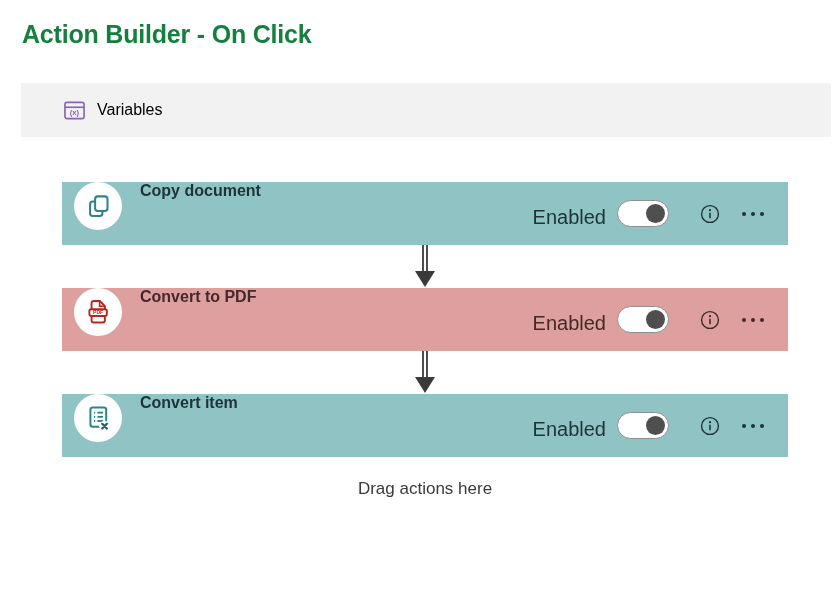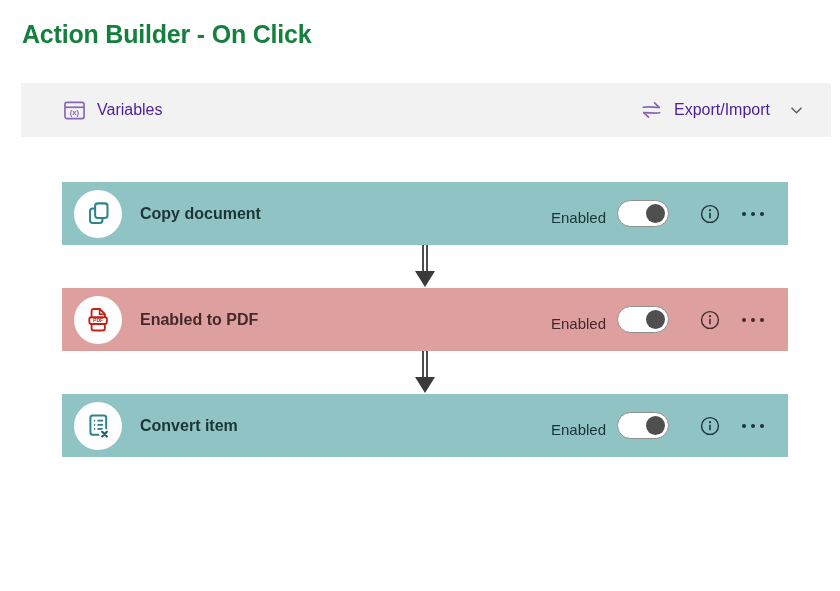--- a/index.html
+++ b/index.html
@@ -8,33 +8,33 @@
 
   .page-title { margin:20px 0 0 22px; font-size:25px; font-weight:600;
                 color:#15803d; letter-spacing:-0.2px; }
 
   
   .toolbar { margin:34px 0 0 21px; width:810px; height:54px; background:#f2f2f2;
              display:flex; align-items:center; justify-content:space-between;
              padding:0 28px 0 42px; }
   .tb-btn { display:flex; align-items:center; gap:11px; cursor:pointer;
             background:none; border:none; font-family:inherit; }
-  .tb-label { font-size:16px; color:#4c1d95; }
+  .tb-label { font-size:16px; color:#000000; }
   .chevron { margin-left:9px; display:flex; align-items:center; }
 
   
   .flow { margin:45px 0 0 62px; width:726px; display:flex; flex-direction:column; }
-  .card { height:63px; display:flex; align-items:center;
+  .card { height:63px; display:flex; 
           padding:0 24px 0 12px; cursor:grab; }
   .card { background:var(--card-bg); color:var(--card-fg); }
   .avatar { width:48px; height:48px; border-radius:50%; background:#ffffff;
             flex:0 0 48px; display:flex; align-items:center; justify-content:center; }
   .card-title { margin-left:18px; font-size:16px; font-weight:700; color:var(--card-fg); }
   .card-right { margin-left:auto; display:flex; align-items:center; }
-  .enabled-label { font-size:15px; color:var(--card-fg); margin-right:11px;margin-top:8px; }
+  .enabled-label { font-size:20px; color:var(--card-fg); margin-right:11px;margin-top:8px; }
   .toggle { width:52px; height:27px; border-radius:14px; background:#ffffff;
             border:1px solid #8f8f8f; position:relative; cursor:pointer; flex:0 0 52px; }
   .toggle .knob { position:absolute; top:3px; right:3px; width:19px; height:19px;
                   border-radius:50%; background:#4f4f4f; }
   .info-btn { margin-left:30px; width:22px; height:22px; display:flex; cursor:pointer;
               background:none; border:none; color:var(--card-fg); padding:0; }
   .more-btn { margin-left:21px; display:flex; gap:5px; align-items:center; cursor:pointer;
               background:none; border:none; padding:4px 0; }
   .more-btn .dot { width:4px; height:4px; border-radius:50%; background:var(--card-fg); }
 
@@ -51,34 +51,20 @@
 <div class="toolbar">
   <button class="tb-btn">
     <svg width="23" height="21" viewBox="0 0 24 22">
       <rect x="2" y="2.5" width="20" height="17" rx="2.2" fill="none" stroke="#8764b8" stroke-width="1.7"></rect>
       <line x1="2" y1="7.6" x2="22" y2="7.6" stroke="#8764b8" stroke-width="1.7"></line>
       <text x="12" y="16.2" font-size="8" font-weight="bold" text-anchor="middle" fill="#8764b8" font-family="Liberation Sans, sans-serif">(x)</text>
     </svg>
     <span class="tb-label">Variables</span>
   </button>
 
-  <button class="tb-btn">
-    <svg width="23" height="20" viewBox="0 0 24 20">
-      <path d="M3.5 7.2 C7 6.2 14 7.2 20 7.2" fill="none" stroke="#8764b8" stroke-width="1.7" stroke-linecap="round"></path>
-      <path d="M20 7.2 L15.2 2.6" fill="none" stroke="#8764b8" stroke-width="1.7" stroke-linecap="round"></path>
-      <path d="M20.5 12.8 C17 13.8 10 12.8 4 12.8" fill="none" stroke="#8764b8" stroke-width="1.7" stroke-linecap="round"></path>
-      <path d="M4 12.8 L8.8 17.4" fill="none" stroke="#8764b8" stroke-width="1.7" stroke-linecap="round"></path>
-    </svg>
-    <span class="tb-label">Export/Import</span>
-    <span class="chevron">
-      <svg width="13" height="9" viewBox="0 0 13 9">
-        <path d="M1.5 1.8 L6.5 6.8 L11.5 1.8" fill="none" stroke="#5a5a5a" stroke-width="1.4"></path>
-      </svg>
-    </span>
-  </button>
 </div>
 
 <div class="flow">
 
   <div class="card" style="--card-bg:#8fc3c4;--card-fg:#1c3436;--icon-color:#2e8289">
     <div class="avatar">
       <svg width="27" height="27" viewBox="0 0 24 24">
         <rect x="4.5" y="7.5" width="11" height="13" rx="2.4" fill="none" stroke="#2e8289" stroke-width="1.8"></rect>
         <rect x="9" y="3" width="11" height="13" rx="2.4" fill="#ffffff" stroke="#2e8289" stroke-width="1.8"></rect>
       </svg>
@@ -115,21 +101,21 @@
   <div class="card" style="--card-bg:#dda09f;--card-fg:#44282a;--icon-color:#bf2218">
     <div class="avatar">
       <svg width="28" height="28" viewBox="0 0 24 24">
         <path d="M6.5 9.5 V4.6 A2 2 0 0 1 8.5 2.6 H13.6 L17.9 6.9 V9.5" fill="none" stroke="#bf2218" stroke-width="1.6"></path>
         <path d="M13.4 2.9 V7.1 H17.6" fill="none" stroke="#bf2218" stroke-width="1.4"></path>
         <path d="M6.5 15.6 V19 A2 2 0 0 0 8.5 21 H15.9 A2 2 0 0 0 17.9 19 V15.6" fill="none" stroke="#bf2218" stroke-width="1.6"></path>
         <rect x="4.6" y="9.6" width="15" height="5.8" rx="1.6" fill="#ffffff" stroke="#bf2218" stroke-width="1.6"></rect>
         <text x="12.1" y="14.1" font-size="4.4" font-weight="bold" text-anchor="middle" fill="#bf2218" font-family="Liberation Sans, sans-serif">PDF</text>
       </svg>
     </div>
-    <span class="card-title">Enabled to PDF</span>
+    <span class="card-title">Convert to PDF</span>
     <div class="card-right">
       <span class="enabled-label">Enabled</span>
       <div class="toggle">
           <div class="knob"></div>
         </div>
       <button class="info-btn">
         <svg width="22" height="22" viewBox="0 0 24 24">
           <circle cx="12" cy="12" r="9.2" fill="none" stroke="currentColor" stroke-width="1.5"></circle>
           <circle cx="12" cy="7.8" r="1.15" fill="currentColor"></circle>
           <line x1="12" y1="10.6" x2="12" y2="16.6" stroke="currentColor" stroke-width="1.7"></line>
@@ -179,13 +165,14 @@
         </svg>
       </button>
       <button class="more-btn">
         <span class="dot"></span>
           <span class="dot"></span>
           <span class="dot"></span>
       </button>
     </div>
   </div>
 
+  <div class="drag-hint">Drag actions here</div>
 </div>
 
 </body></html>

